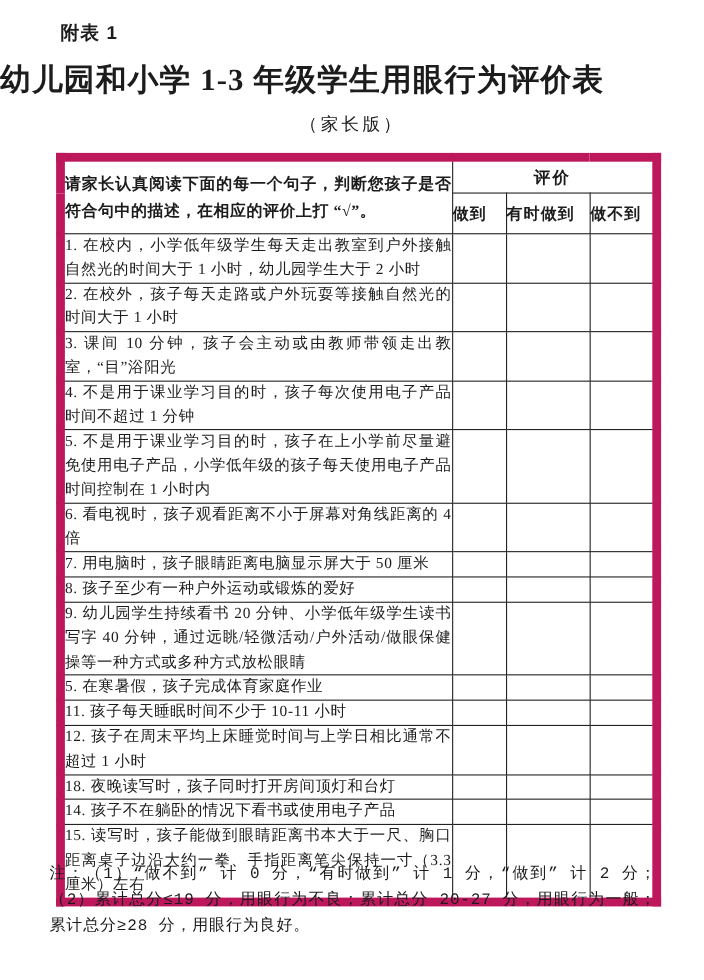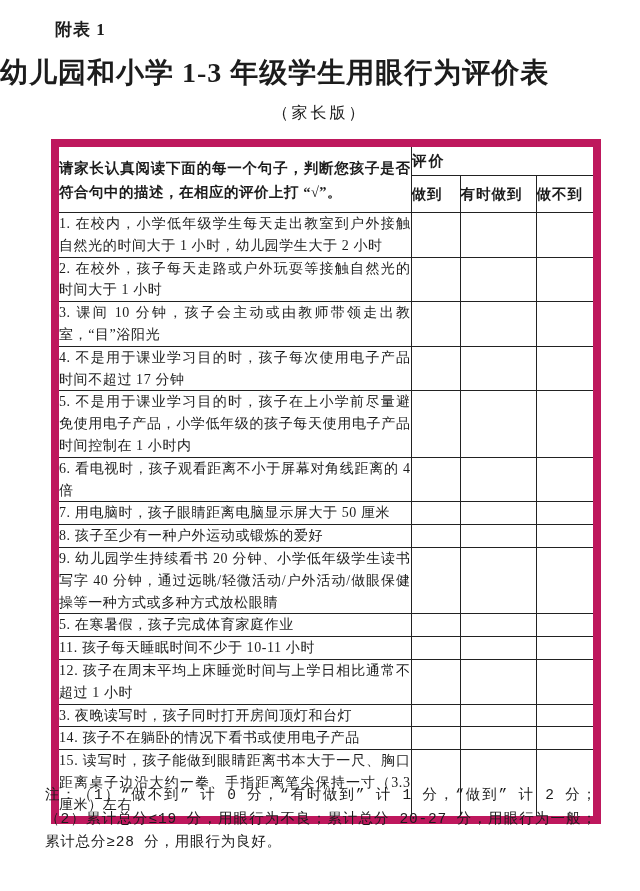--- a/index.html
+++ b/index.html
@@ -13,21 +13,21 @@
     position: relative;
     width: 640px;
     height: 891px;
     background: #ffffff;
     overflow: hidden;
   }
   .annex {
     position: absolute;
     left: 55px;
     top: 18px;
-    font-family: Liberation Serif, serif;
+    font-family: Liberation Sans, sans-serif;
     font-weight: bold;
     font-size: 17px;
     letter-spacing: 1px;
   }
   .title {
     position: absolute;
     left: 0;
     top: 54px;
     width: 524px;
     margin: 0;
@@ -63,21 +63,21 @@
   td.instr {
     font-weight: bold;
     font-size: 14.5px;
     line-height: 24px;
     padding: 4px 6px 4px 8px;
     letter-spacing: 0.5px;
     text-align: justify;
   }
   td.rating-head {
     height: 28px;
-    text-align: left;
+    text-align: center;
     font-weight: bold;
     font-size: 15px;
     letter-spacing: 2px;
   }
   td.col-head {
     height: 36px;
     text-align: left;
     font-weight: bold;
     font-size: 14.5px;
     letter-spacing: 1px;
@@ -148,21 +148,21 @@
           <td class="mark"></td>
           <td class="mark"></td>
         </tr>
         <tr>
           <td class="q">3. 课间 10 分钟，孩子会主动或由教师带领走出教室，“目”浴阳光</td>
           <td class="mark"></td>
           <td class="mark"></td>
           <td class="mark"></td>
         </tr>
         <tr>
-          <td class="q">4. 不是用于课业学习目的时，孩子每次使用电子产品时间不超过 17 分钟</td>
+          <td class="q">4. 不是用于课业学习目的时，孩子每次使用电子产品时间不超过 1 分钟</td>
           <td class="mark"></td>
           <td class="mark"></td>
           <td class="mark"></td>
         </tr>
         <tr>
           <td class="q">5. 不是用于课业学习目的时，孩子在上小学前尽量避免使用电子产品，小学低年级的孩子每天使用电子产品时间控制在 1 小时内</td>
           <td class="mark"></td>
           <td class="mark"></td>
           <td class="mark"></td>
         </tr>
@@ -202,21 +202,21 @@
           <td class="mark"></td>
           <td class="mark"></td>
         </tr>
         <tr>
           <td class="q">12. 孩子在周末平均上床睡觉时间与上学日相比通常不超过 1 小时</td>
           <td class="mark"></td>
           <td class="mark"></td>
           <td class="mark"></td>
         </tr>
         <tr>
-          <td class="q">3. 夜晚读写时，孩子同时打开房间顶灯和台灯</td>
+          <td class="q">18. 夜晚读写时，孩子同时打开房间顶灯和台灯</td>
           <td class="mark"></td>
           <td class="mark"></td>
           <td class="mark"></td>
         </tr>
         <tr>
           <td class="q">14. 孩子不在躺卧的情况下看书或使用电子产品</td>
           <td class="mark"></td>
           <td class="mark"></td>
           <td class="mark"></td>
         </tr>

